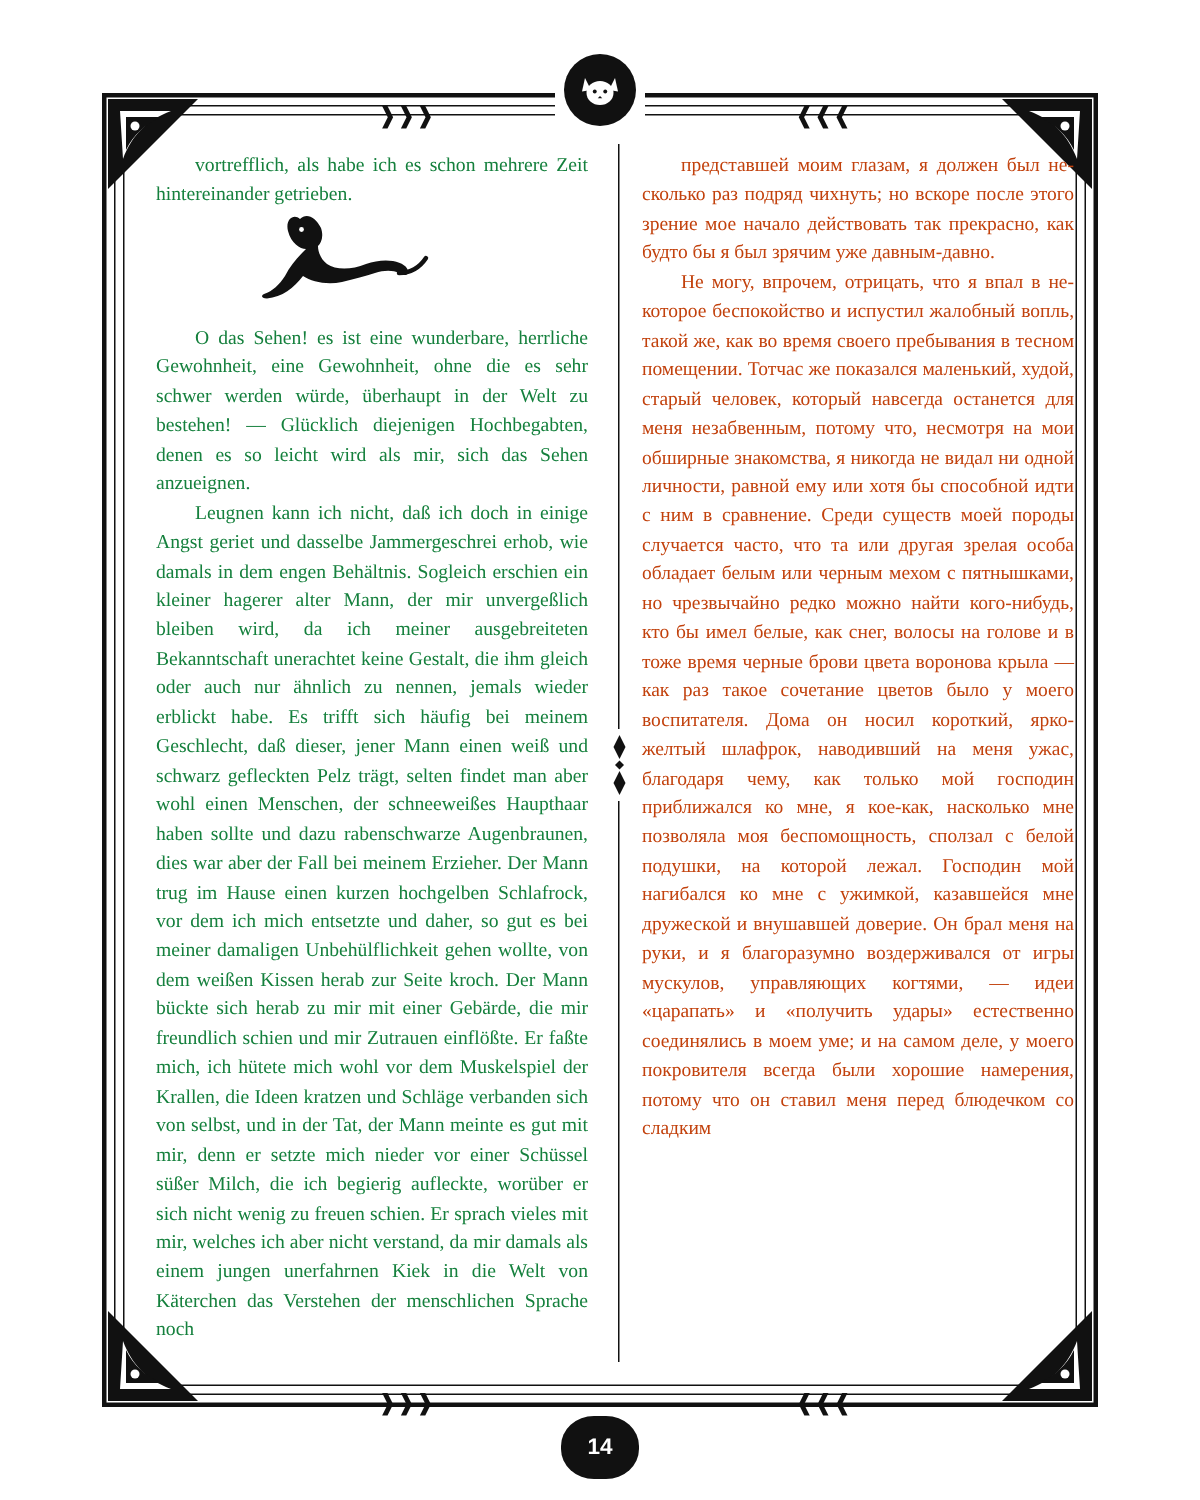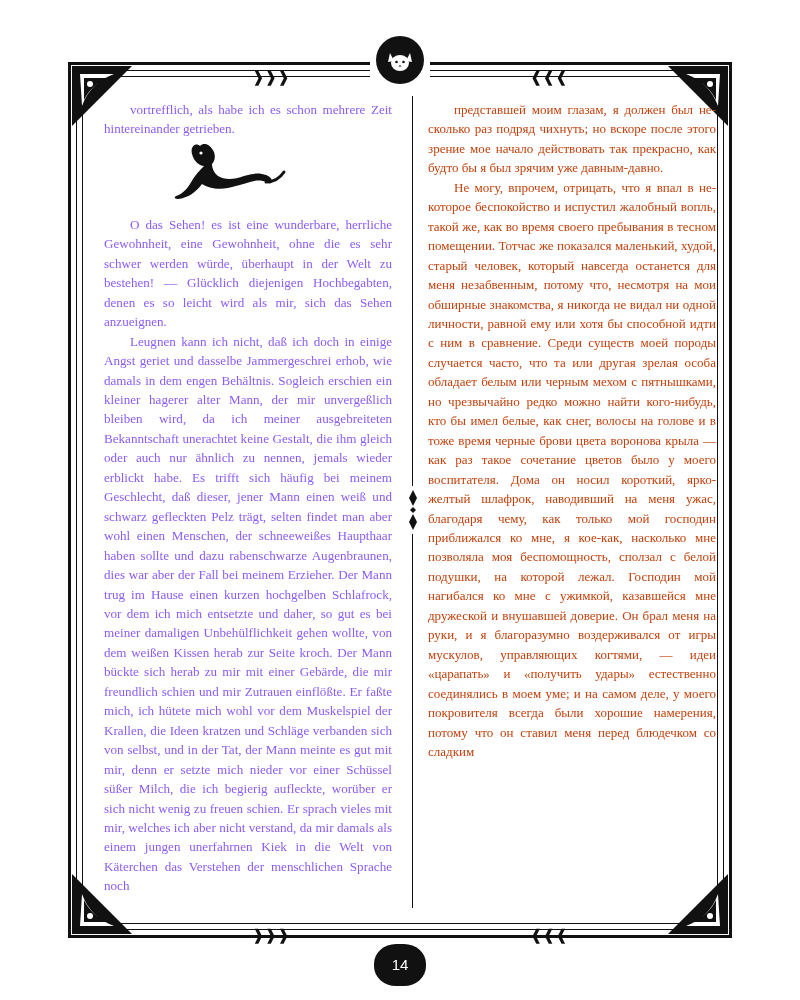--- a/index.html
+++ b/index.html
@@ -99,21 +99,21 @@
     left: 374px;
     top: 944px;
     width: 52px;
     height: 42px;
     background: #111111;
     border-radius: 22px / 20px;
     color: #ffffff;
     text-align: center;
     font-family: "Liberation Sans", sans-serif;
     font-size: 15px;
-    font-weight: normal;
+    font-weight: bold;
     line-height: 42px;
   }
 
   
   .flourish {
     position: absolute;
     color: #111111;
     font-size: 15px;
     line-height: 1;
     font-family: "DejaVu Sans", sans-serif;
@@ -159,21 +159,21 @@
   .col p {
     margin: 0;
     text-align: justify;
     text-justify: inter-word;
     hyphens: manual;
   }
   .col-left p {
     font-family: "Liberation Serif", serif;
     font-size: 13.1px;
     line-height: 19.45px;
-    color: #8b5cf6;
+    color: #15803d;
   }
   .col-right p {
     font-family: "Liberation Serif", serif;
     font-size: 13.0px;
     line-height: 19.45px;
     color: #c2410c;
   }
   .col p.indent { text-indent: 26px; }
 
   

